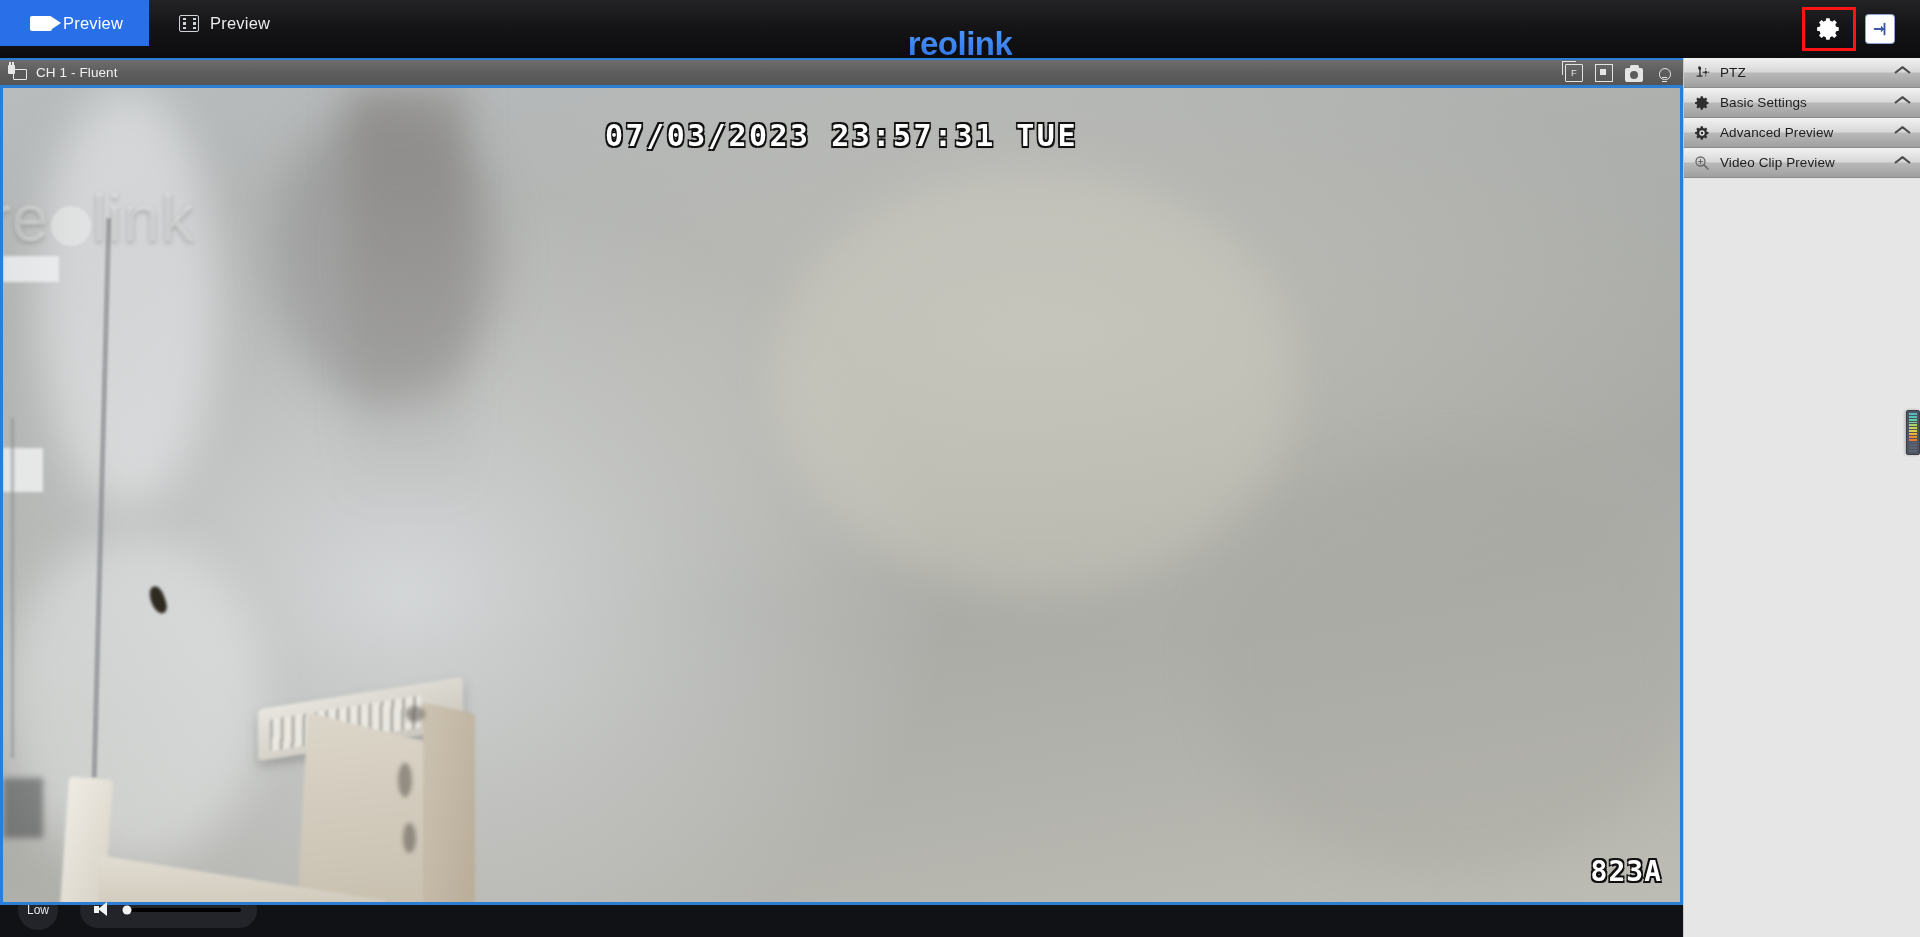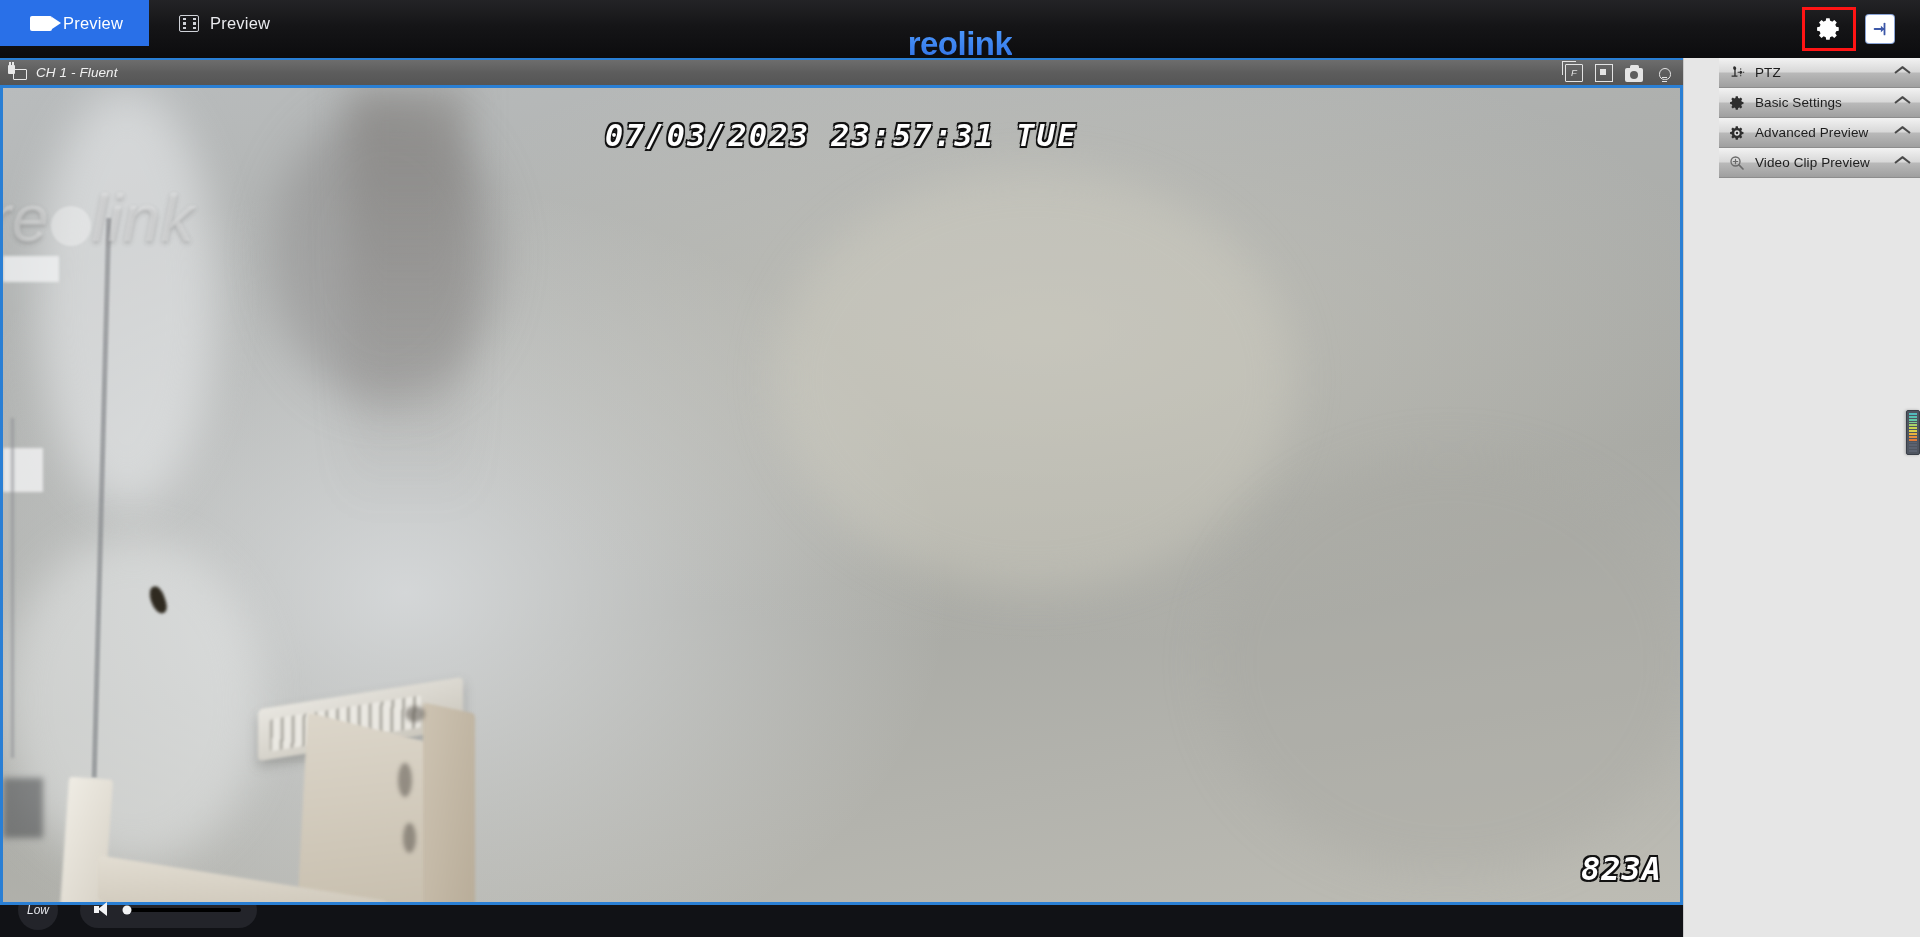--- a/index.html
+++ b/index.html
@@ -93,21 +93,20 @@
   }
   .exit-btn svg { display: block; }
 
   
   .body-row { flex: 1; display: flex; min-height: 0; }
 
   
   .video-col {
     flex: 1; min-width: 0; display: flex; flex-direction: column;
     background: #0b0b0c;
-    font-style: italic;
   }
   .chbar {
     height: 27px; min-height: 27px;
     background: linear-gradient(180deg,#6d6d6d 0%,#5d5d5d 50%,#555 100%);
     display: flex; align-items: center;
     padding: 0 10px 0 8px;
     border-top: 2px solid #2a7fd4;
   }
   .ch-left { display: flex; align-items: center; gap: 9px; }
   .ch-icon {
@@ -279,21 +278,21 @@
     font-size: 30px; font-weight: 700; letter-spacing: 2.5px;
     color: #ffffff;
     text-shadow: -1.6px -1.6px 0 #111, 1.6px -1.6px 0 #111,
                  -1.6px 1.6px 0 #111, 1.6px 1.6px 0 #111,
                   0 0 3px rgba(0,0,0,.8);
     white-space: nowrap;
   }
   .osd-name {
     position: absolute; right: 18px; bottom: 14px;
     font-family: "DejaVu Sans Mono", monospace;
-    font-size: 32px; font-weight: 700; letter-spacing: 1px;
+    font-size: 28px; font-weight: 700; letter-spacing: 1px;
     color: #ffffff;
     text-shadow: -1.6px -1.6px 0 #111, 1.6px -1.6px 0 #111,
                  -1.6px 1.6px 0 #111, 1.6px 1.6px 0 #111;
   }
 
   
   .bottombar {
     height: 57px; min-height: 57px;
     background: #111216;
     display: flex; align-items: center;
@@ -326,21 +325,21 @@
     position: absolute; left: 4px; top: 50%; transform: translate(-50%,-50%);
     width: 9px; height: 9px; border-radius: 50%; background: #f2f3f5;
   }
 
   
   .sidebar {
     width: 237px; min-width: 237px;
     background: #e6e6e6;
     border-left: 1px solid #c9c9c9;
     position: relative;
-    display: flex; flex-direction: column; padding-left: 35px;
+    display: flex; flex-direction: column;
   }
   .panel {
     height: 30px; min-height: 30px;
     background: linear-gradient(180deg,#f2f2f2 0%,#d8d8d8 48%,#b9b9b9 52%,#9f9f9f 100%);
     border-bottom: 1px solid #8d8d8d;
     display: flex; align-items: center; gap: 9px;
     padding: 0 10px 0 9px;
     cursor: pointer; user-select: none;
   }
   .panel-title { font-size: 13.5px; color: #1d1d1d; letter-spacing: .1px; }

